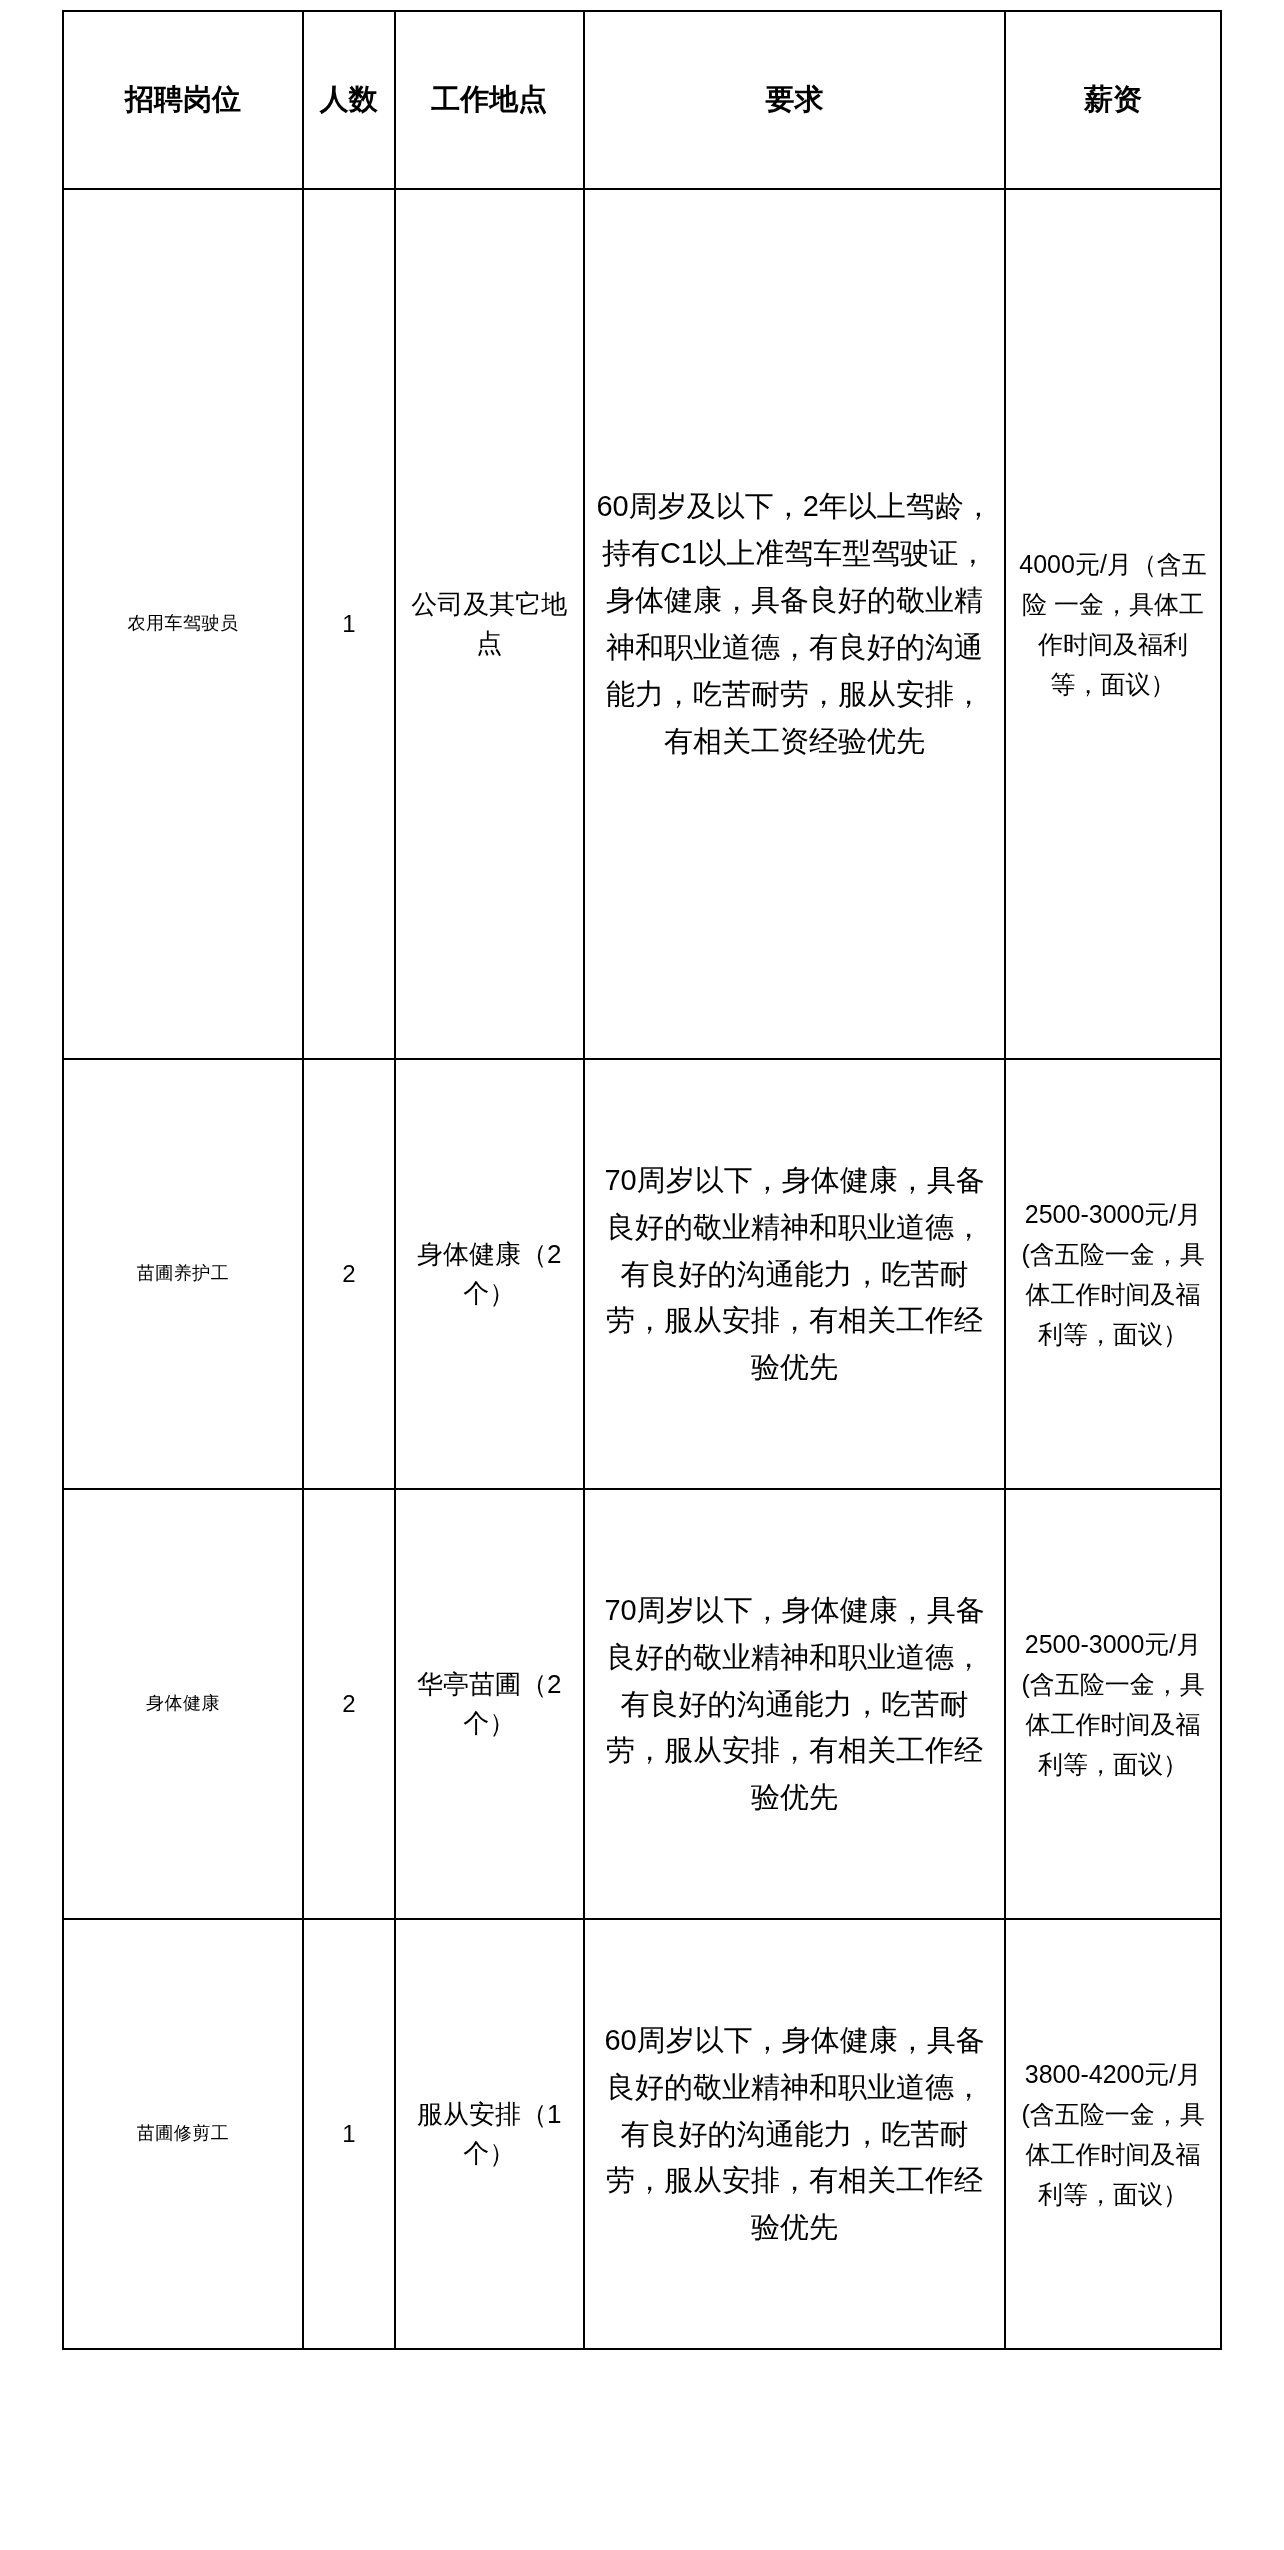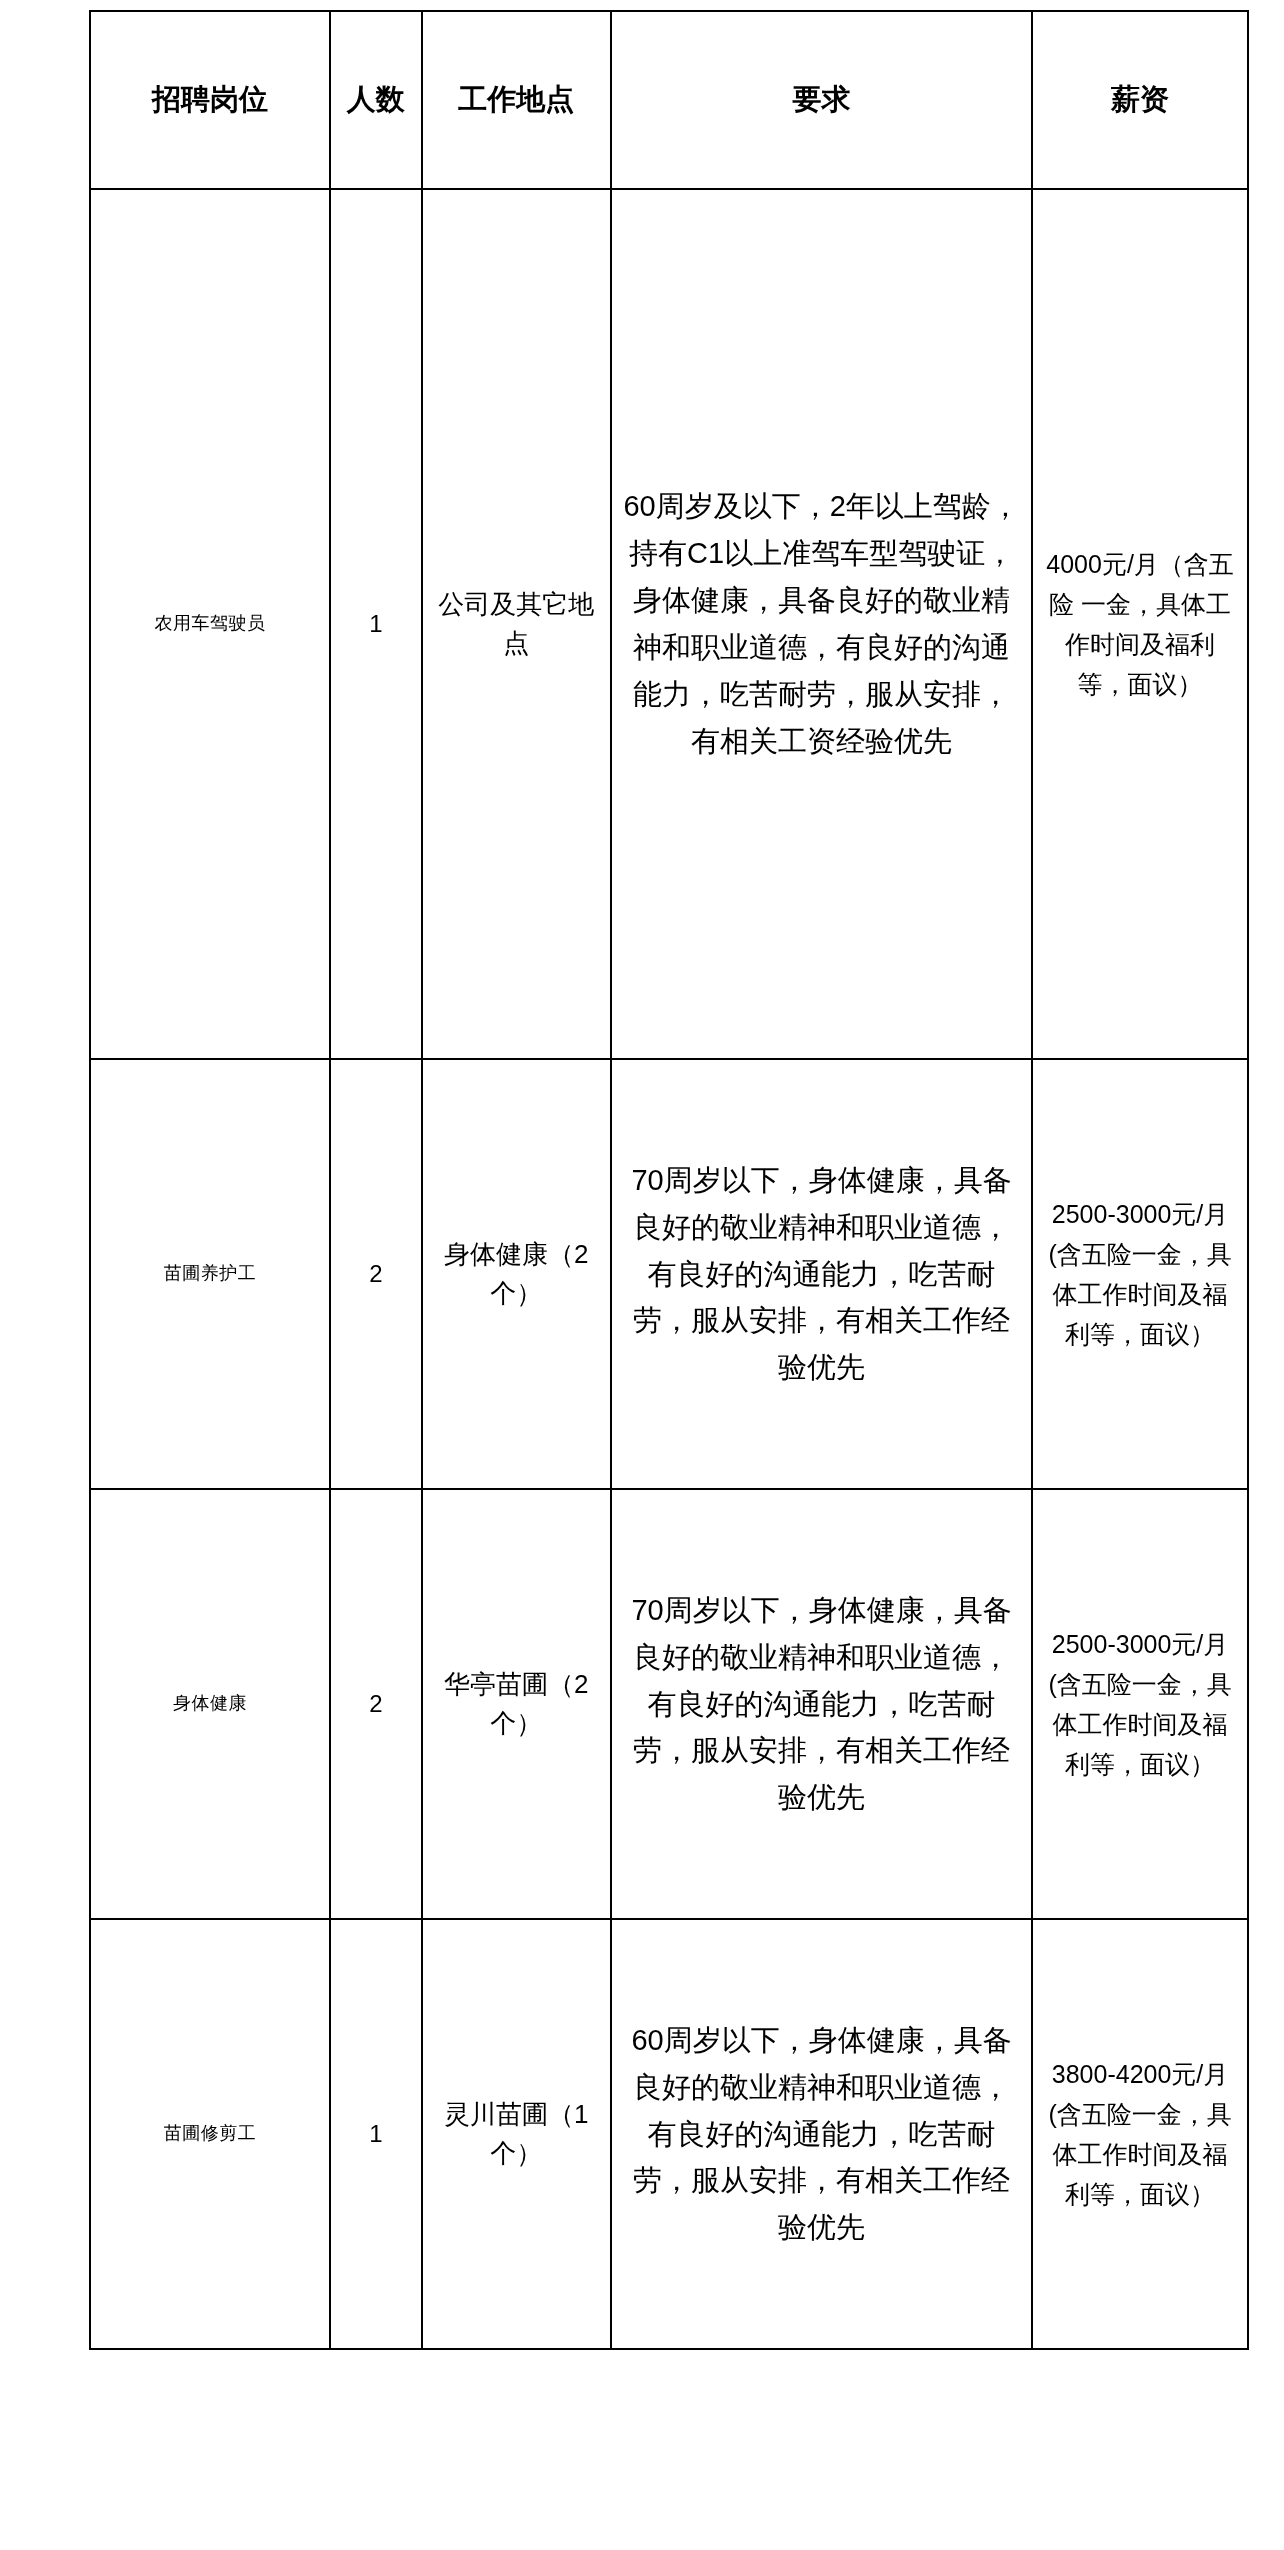--- a/index.html
+++ b/index.html
@@ -11,21 +11,21 @@
     width: 1284px;
     height: 2550px;
     font-family: "Liberation Sans", sans-serif;
     color: #000000;
   }
   .page {
     position: relative;
     width: 1284px;
     height: 2550px;
     box-sizing: border-box;
-    padding: 10px 62px 0 89px;
+    padding: 10px 62px 0 62px;
   }
   table.recruit-table {
     border-collapse: collapse;
     width: 1160px;
     table-layout: fixed;
   }
   table.recruit-table td,
   table.recruit-table th {
     border: 2px solid #000000;
     vertical-align: middle;
@@ -119,19 +119,19 @@
       <tr>
         <td class="cell-position">身体健康</td>
         <td class="cell-count">2</td>
         <td class="cell-place">华亭苗圃（2个）</td>
         <td class="cell-requirement">70周岁以下，身体健康，具备良好的敬业精神和职业道德，有良好的沟通能力，吃苦耐劳，服从安排，有相关工作经验优先</td>
         <td class="cell-salary">2500-3000元/月(含五险一金，具体工作时间及福利等，面议）</td>
       </tr>
       <tr>
         <td class="cell-position">苗圃修剪工</td>
         <td class="cell-count">1</td>
-        <td class="cell-place">灵川苗圃（1个）</td>
+        <td class="cell-place">服从安排（1个）</td>
         <td class="cell-requirement">60周岁以下，身体健康，具备良好的敬业精神和职业道德，有良好的沟通能力，吃苦耐劳，服从安排，有相关工作经验优先</td>
         <td class="cell-salary">3800-4200元/月(含五险一金，具体工作时间及福利等，面议）</td>
       </tr>
     </tbody>
   </table>
 </div>
 
 </body></html>

